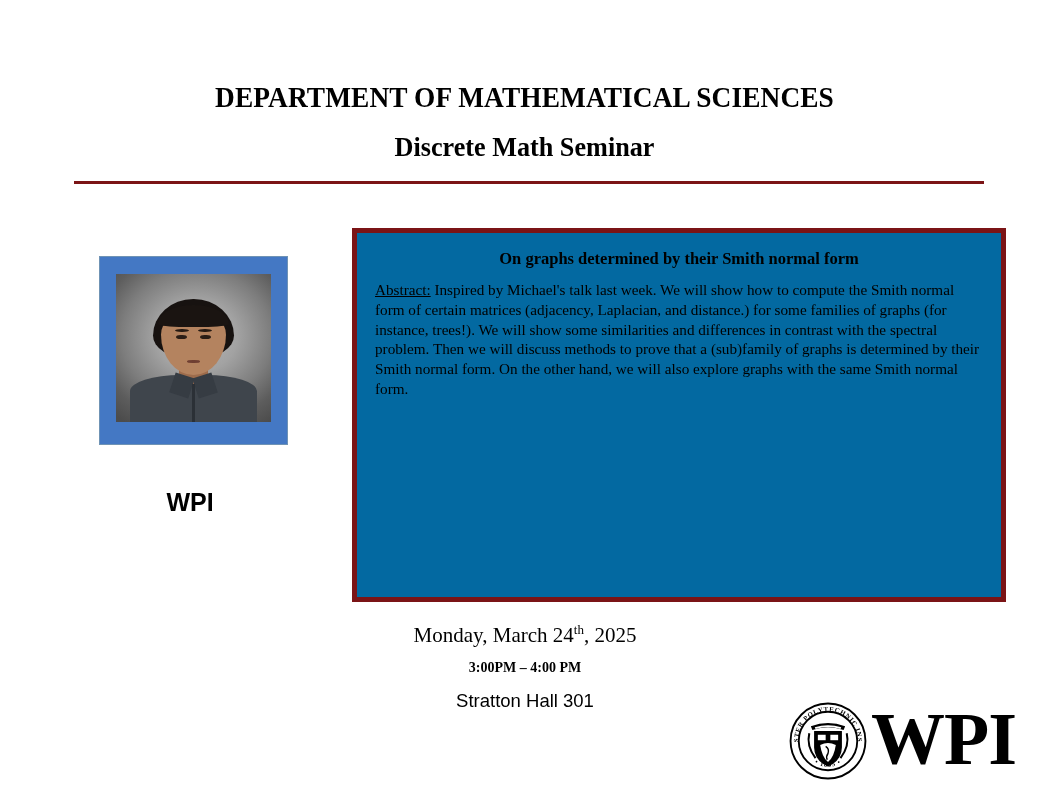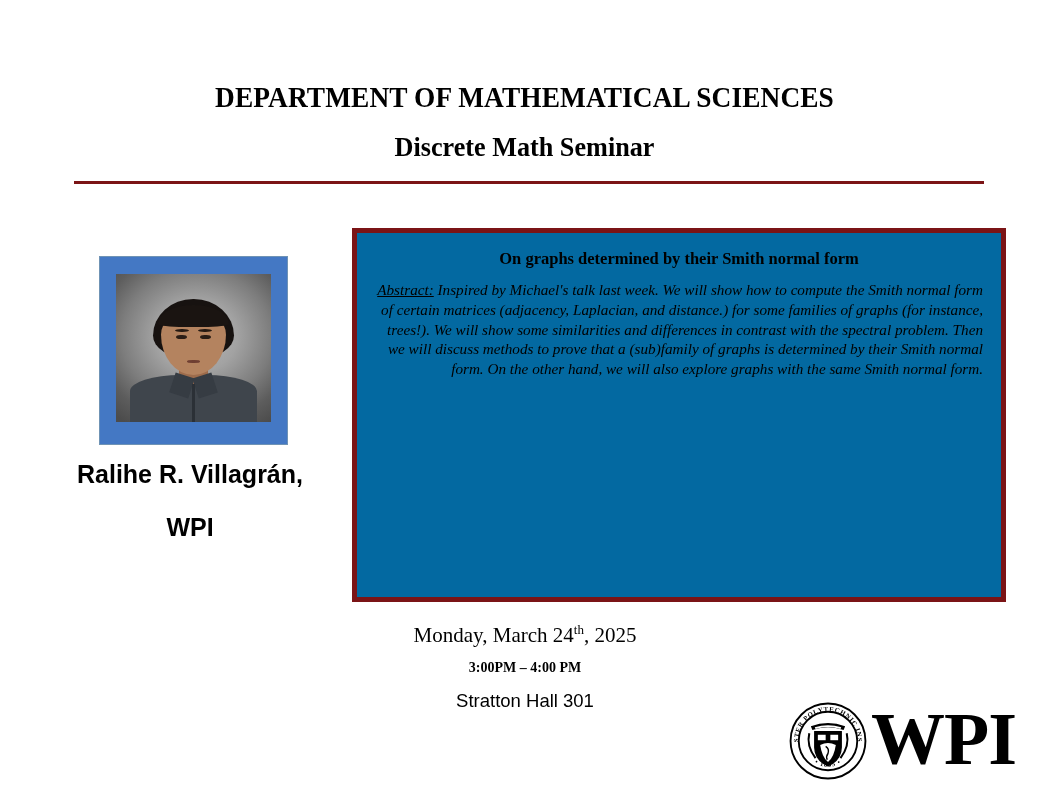--- a/index.html
+++ b/index.html
@@ -203,26 +203,25 @@
   }
   .abstract-title {
     text-align: center;
     font-family: "Liberation Serif", serif;
     font-weight: bold;
     font-size: 16.5px;
     margin-top: 8px;
     margin-bottom: 11px;
   }
   .abstract-body {
-    text-align: right;
+    text-align: left;
     font-family: "Liberation Serif", serif;
     font-size: 15.2px;
     line-height: 1.30;
     padding: 0 6px;
-    font-style: italic;
   }
   .abstract-label {
     text-decoration: underline;
   }
 
   
   .details {
     position: absolute;
     left: 340px;
     top: 622px;
@@ -299,21 +298,20 @@
     <div class="p-fringe"></div>
     <div class="p-brow l"></div>
     <div class="p-brow r"></div>
     <div class="p-eye l"></div>
     <div class="p-eye r"></div>
     <div class="p-mouth"></div>
   </div>
 </div>
 
 <div class="speaker">
-  <div>Ralihe R. Villagrán,</div>
   <div class="speaker-affil">WPI</div>
 </div>
 
 <div class="abstract-box">
   <div class="abstract-title">On graphs determined by their Smith normal form</div>
   <div class="abstract-body">
     <span class="abstract-label">Abstract:</span><span> Inspired by Michael's talk last week. We will show how to compute the Smith normal form of certain matrices (adjacency, Laplacian, and distance.) for some families of graphs (for instance, trees!). We will show some similarities and differences in contrast with the spectral problem. Then we will discuss methods to prove that a (sub)family of graphs is determined by their Smith normal form. On the other hand, we will also explore graphs with the same Smith normal form.</span>
   </div>
 </div>
 

